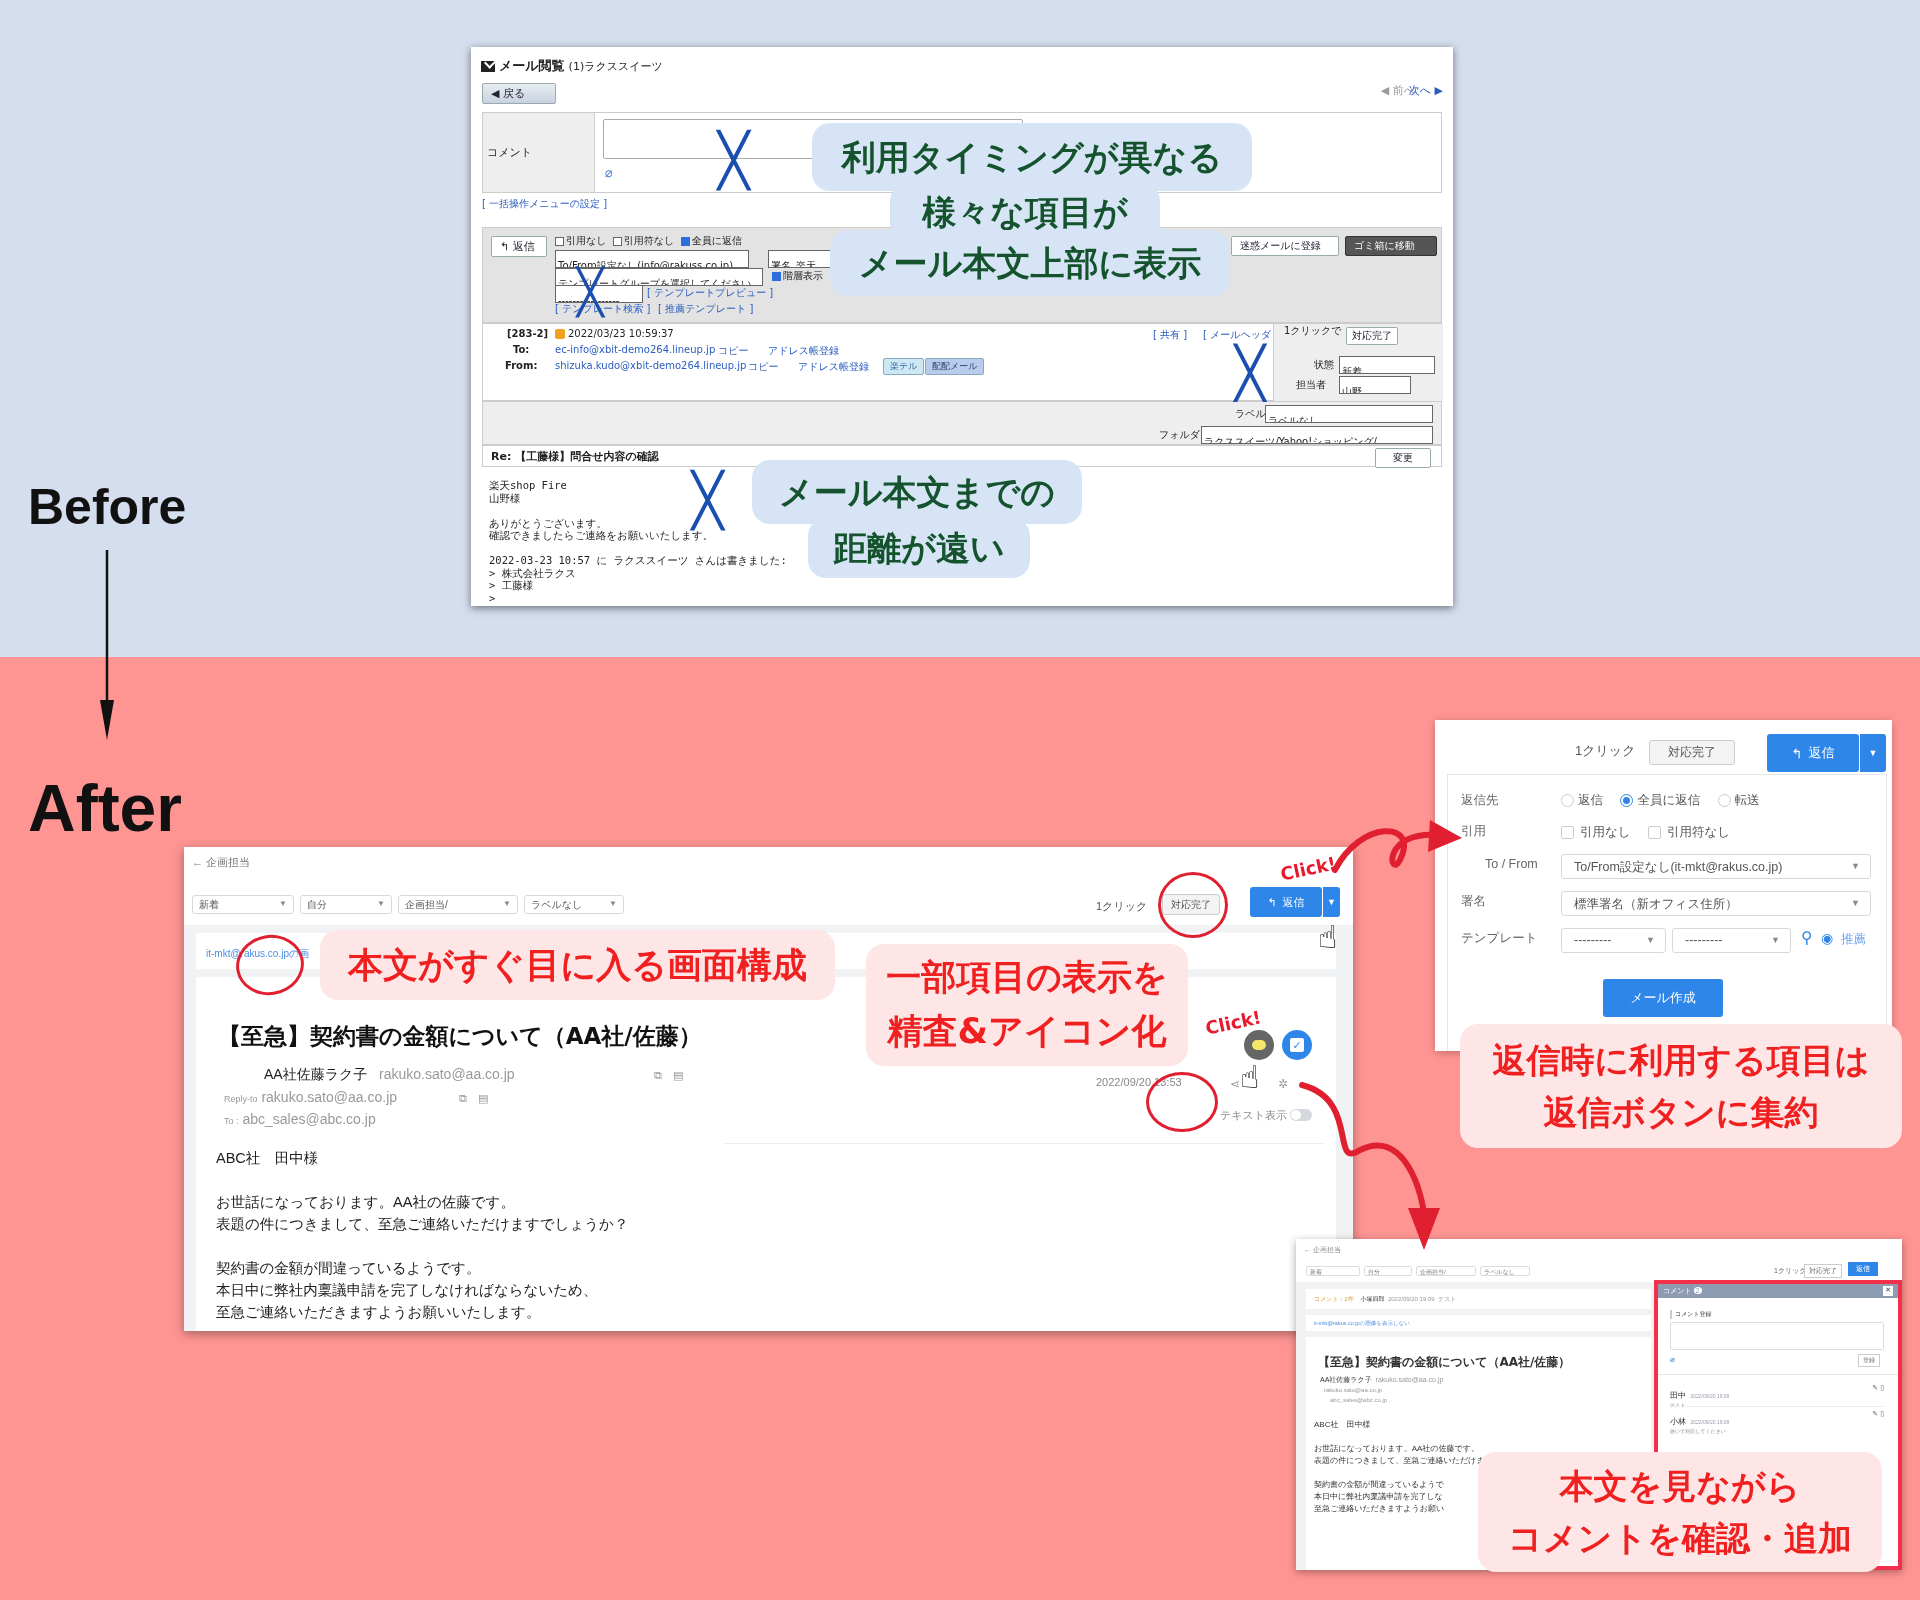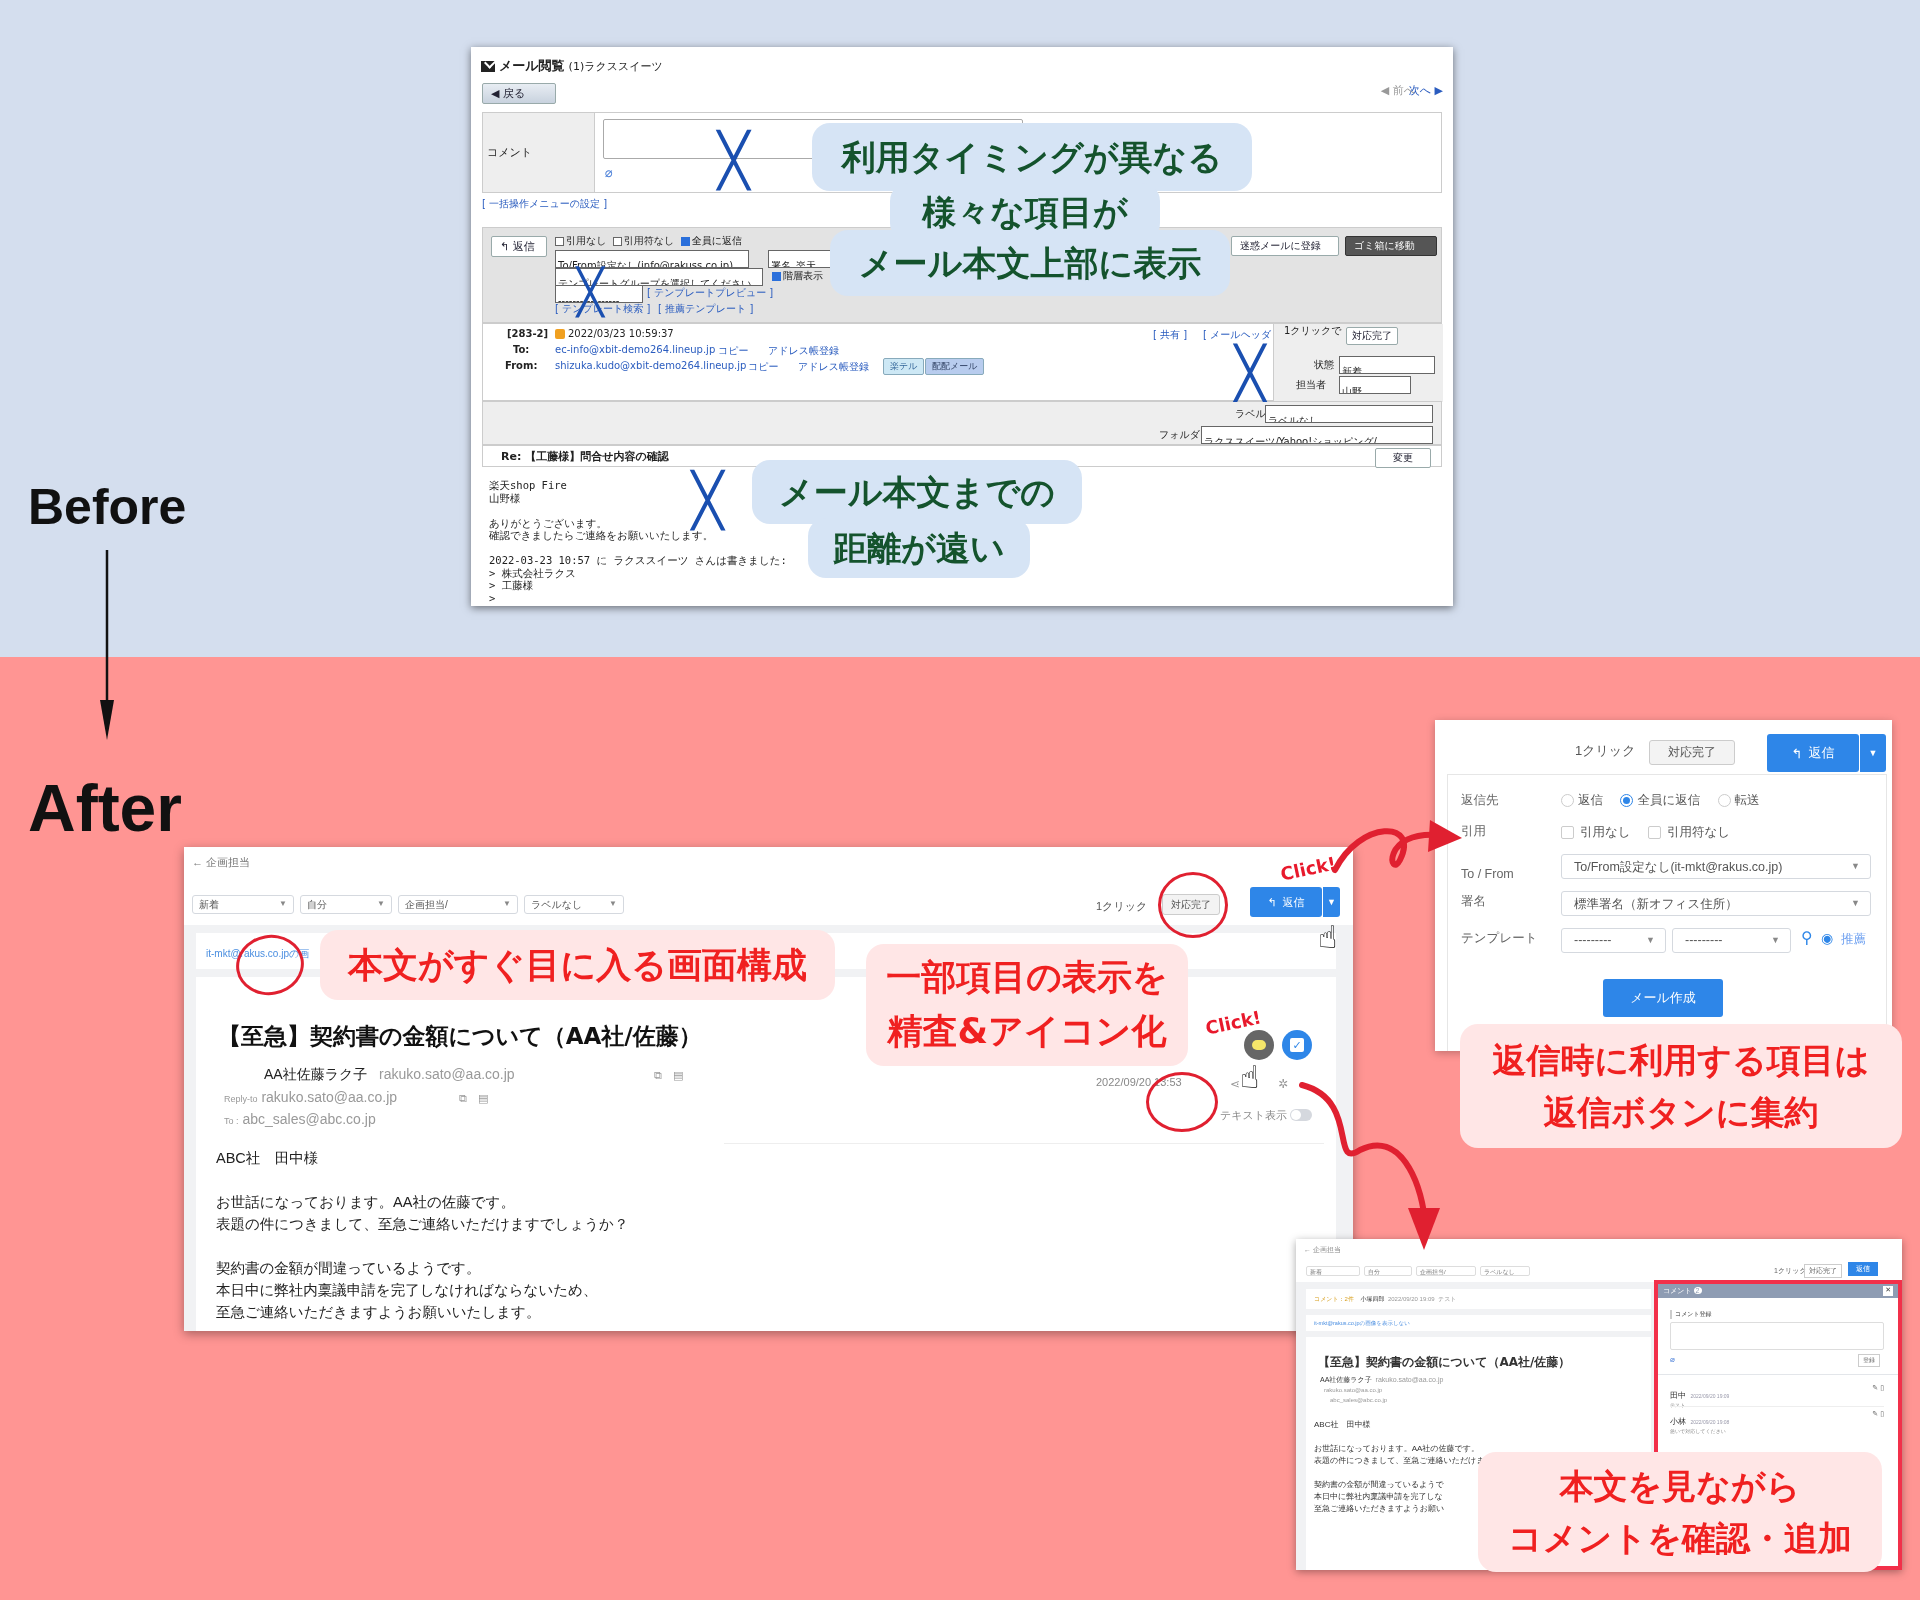--- a/index.html
+++ b/index.html
@@ -22,21 +22,21 @@
 .comment-row{position:absolute;left:11px;top:65px;width:960px;height:81px;border:1px solid #ccc;display:flex}
 .comment-row .lbl{width:112px;background:#eee;border-right:1px solid #ccc;display:flex;align-items:center;padding-left:4px}
 .comment-row .ta{position:absolute;left:120px;top:6px;width:420px;height:40px;border:1px solid #aaa;border-radius:2px}
 .clip-icon{position:absolute;color:#4a7fd8;font-size:13px}
 .opbar{position:absolute;left:11px;top:180px;width:960px;height:96px;background:#e3e3e3;border:1px solid #ccc}
 .sel{position:absolute;border:1px solid #666;background:#fff;font-size:10px;padding:8px 2px;height:15px;line-height:13px;white-space:nowrap;overflow:hidden}
 .chk{display:inline-block;width:9px;height:9px;border:1px solid #666;background:#fff;vertical-align:middle;margin-right:2px}
 .chk.on{background:#2a6fdb;border-color:#2a6fdb}
 .hdr{position:absolute;left:11px;top:276px;width:960px;height:78px;background:#fff;border:1px solid #ccc}
 .infobar{position:absolute;left:11px;top:354px;width:960px;height:44px;background:#eee;border:1px solid #ccc}
-.subjbar{position:absolute;left:11px;top:398px;width:960px;height:22px;background:#fff;border:1px solid #ccc;font-weight:bold;font-size:11px;padding:3px 18px}
+.subjbar{position:absolute;left:11px;top:398px;width:960px;height:22px;background:#fff;border:1px solid #ccc;font-weight:bold;font-size:11px;padding:3px 8px}
 .bodytxt{position:absolute;left:18px;top:432px;font-family:"DejaVu Sans Mono","Liberation Mono",monospace;font-size:10.5px;line-height:12.5px;white-space:pre;color:#222}
 .tag{display:inline-block;font-size:9px;padding:1px 6px;border:1px solid #8ab;border-radius:2px;background:#cde8f5;color:#369}
 .tag2{background:#b8ccee;color:#346}
 .xmark{position:absolute;color:#1a4fb0;font-family:"DejaVu Sans",sans-serif;font-weight:100}
 
 .bubble-blue{position:absolute;background:#d6e4f5;color:#14532d;font-weight:bold;border-radius:18px;text-align:center;font-family:"DejaVu Sans",sans-serif}
 .bubble-red{position:absolute;background:#ffe6e6;color:#f02020;font-weight:bold;border-radius:18px;text-align:center;font-family:"DejaVu Sans",sans-serif}
 
 .apanel{position:absolute;left:184px;top:847px;width:1169px;height:484px;background:#fff;box-shadow:0 3px 10px rgba(0,0,0,.35);overflow:hidden;font-family:"Liberation Sans","DejaVu Sans",sans-serif;color:#222}
 .aback{position:absolute;left:8px;top:8px;font-size:11px;color:#777}
@@ -253,21 +253,21 @@
   <div class="abs" style="left:126px;top:72px;white-space:nowrap;">
     <span class="radio"></span><span>返信</span>&nbsp;&nbsp;&nbsp;&nbsp;
     <span class="radio on"></span><span>全員に返信</span>&nbsp;&nbsp;&nbsp;&nbsp;
     <span class="radio"></span><span>転送</span>
   </div>
   <span class="rlbl" style="top:103px;">引用</span>
   <div class="abs" style="left:126px;top:104px;white-space:nowrap;">
     <span class="cbox"></span><span>引用なし</span>&nbsp;&nbsp;&nbsp;&nbsp;
     <span class="cbox"></span><span>引用符なし</span>
   </div>
-  <span class="rlbl" style="top:147px;">To / From</span>
+  <span class="rlbl" style="top:137px;margin-left:24px;">To / From</span>
   <div class="rsel" style="left:126px;top:134px;width:310px;"><span>To/From設定なし(it-mkt@rakus.co.jp)</span><span class="car">▼</span></div>
   <span class="rlbl" style="top:173px;">署名</span>
   <div class="rsel" style="left:126px;top:171px;width:310px;"><span>標準署名（新オフィス住所）</span><span class="car">▼</span></div>
   <span class="rlbl" style="top:210px;">テンプレート</span>
   <div class="rsel" style="left:126px;top:208px;width:105px;"><span>---------</span><span class="car">▼</span></div>
   <div class="rsel" style="left:237px;top:208px;width:119px;"><span>---------</span><span class="car">▼</span></div>
   <span class="abs" style="left:366px;top:208px;color:#2e86e8;font-size:16px;">⚲</span>
   <span class="abs" style="left:386px;top:210px;color:#2e86e8;font-size:14px;">◉</span>
   <span class="abs" style="left:406px;top:211px;color:#6c9ff0;">推薦</span>
   <div class="createbtn" style="left:168px;top:259px;width:120px;height:38px;line-height:38px;">メール作成</div>

